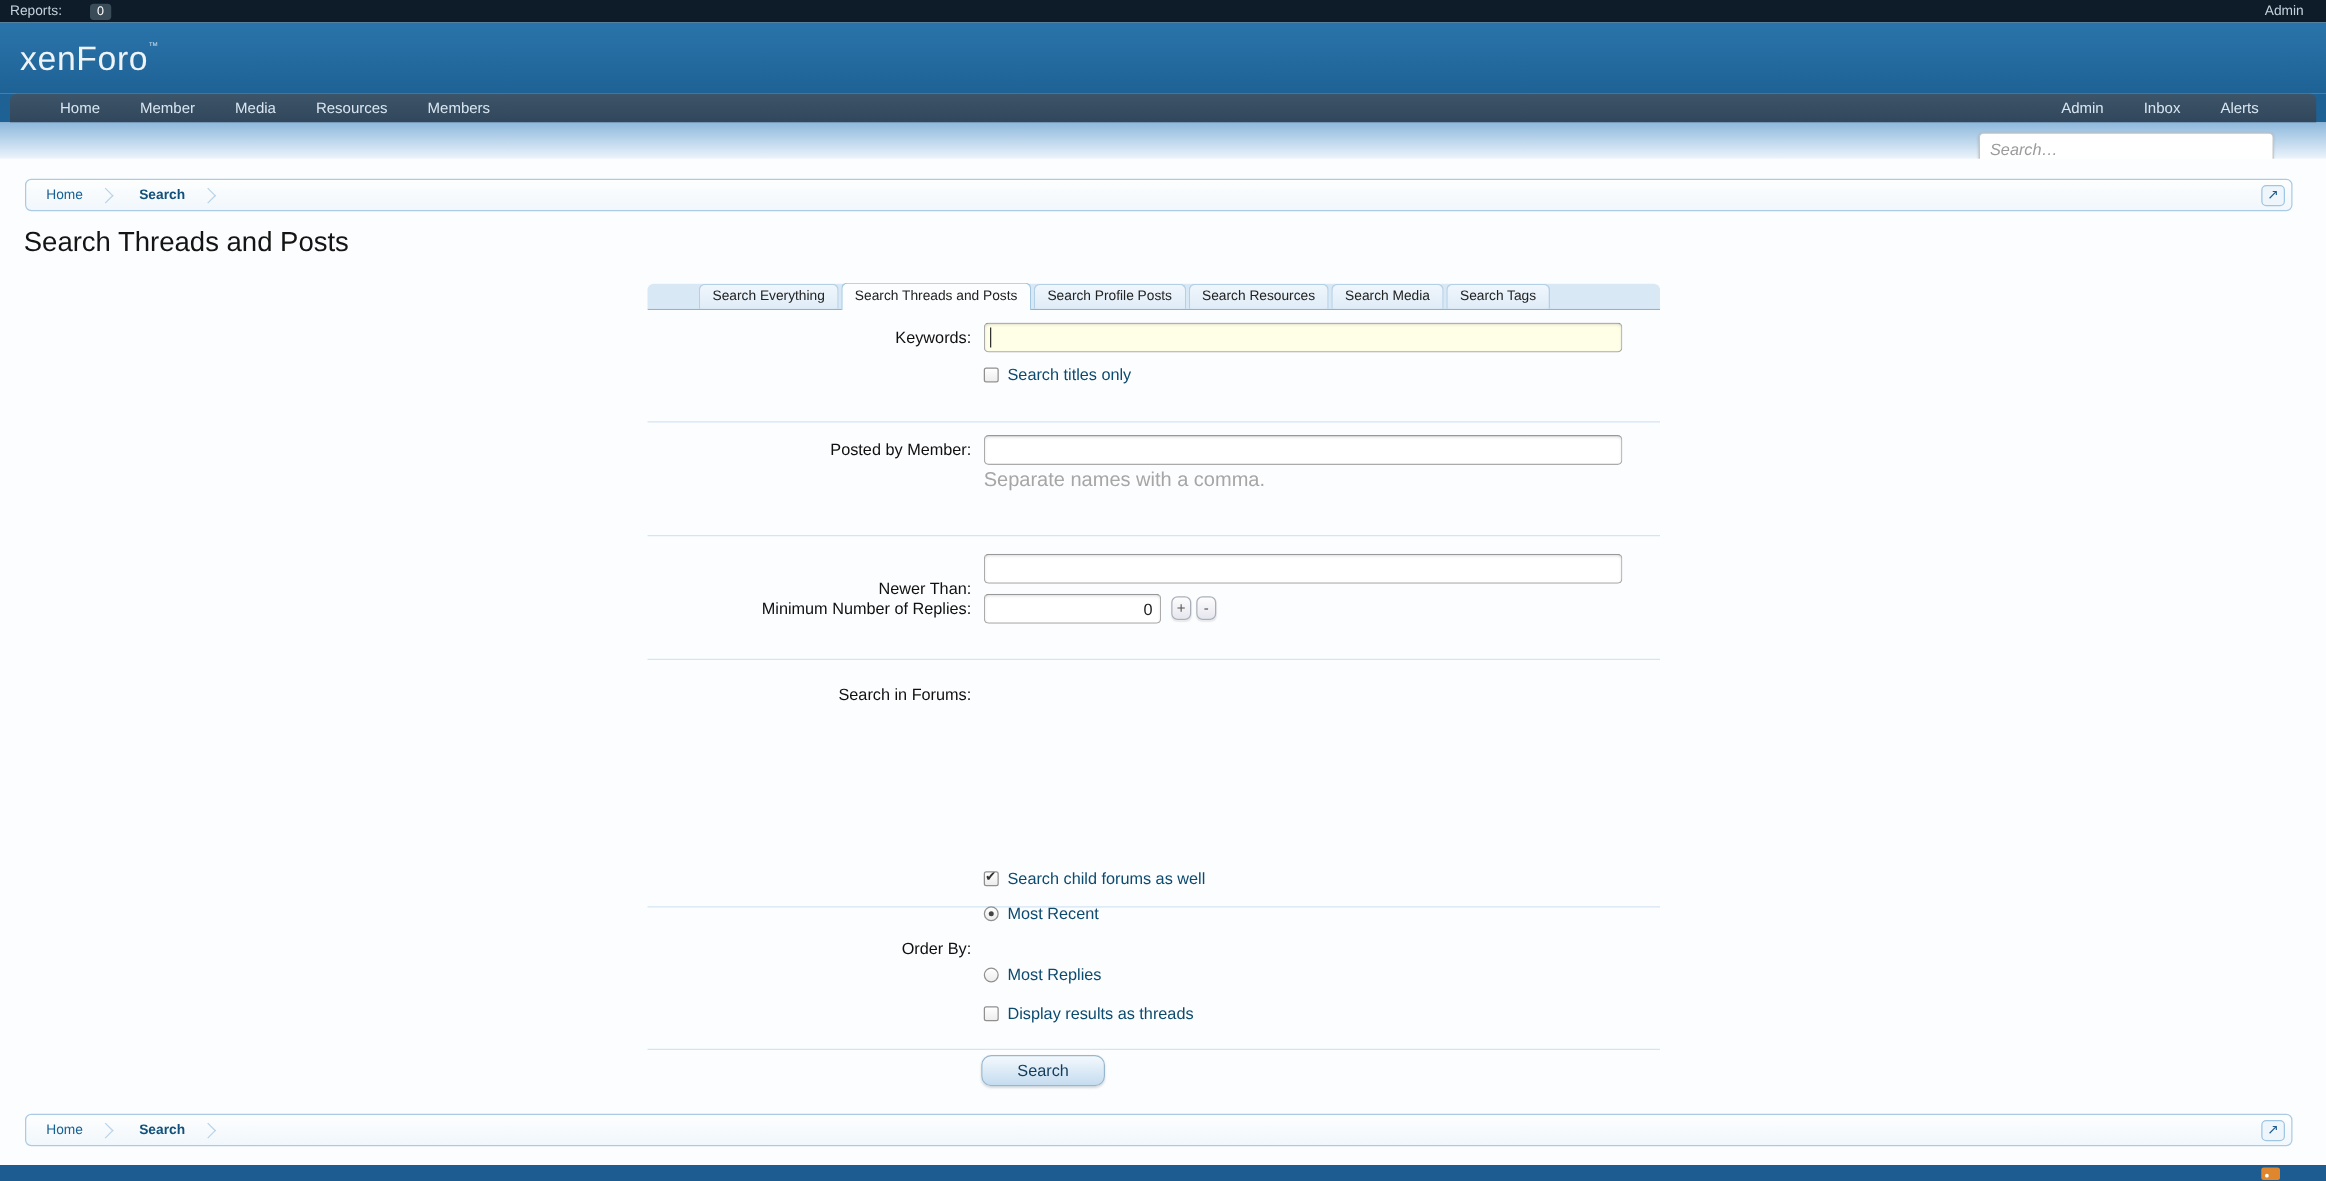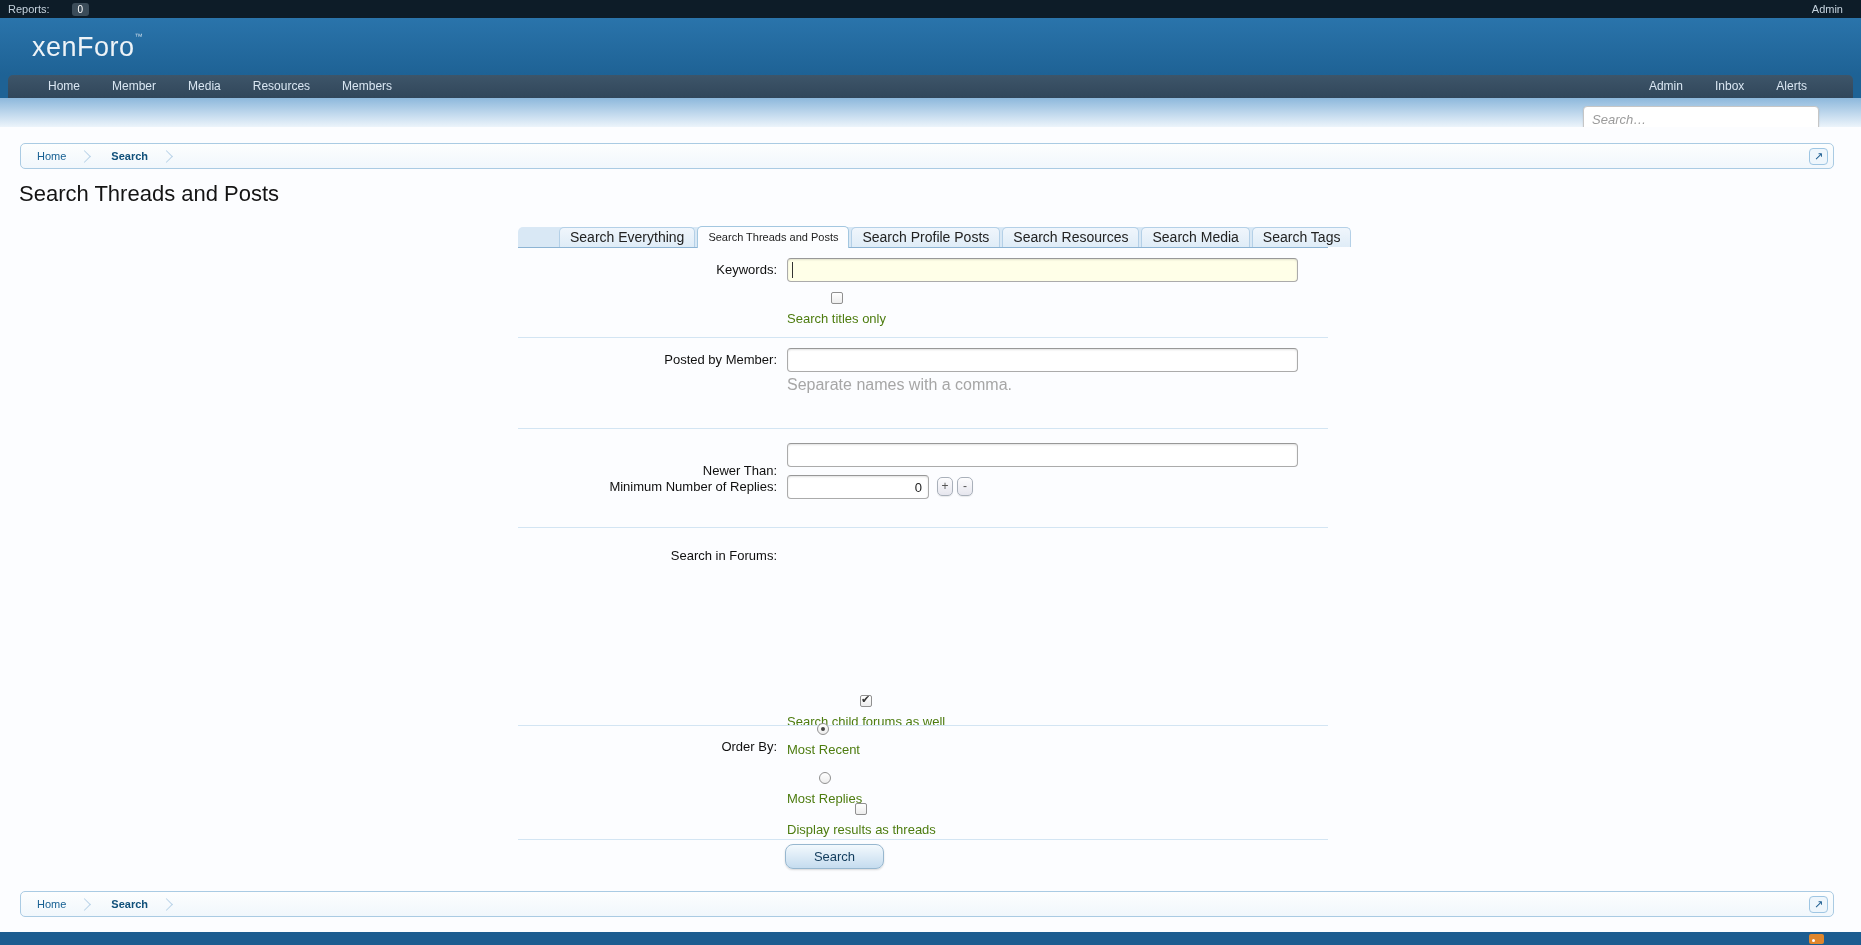--- a/index.html
+++ b/index.html
@@ -10,21 +10,21 @@
   
   .modbar { height:18px; background:#0d1c28; display:flex; align-items:center; justify-content:space-between; padding:0 18px 0 8px; }
   .modbar-left { display:flex; align-items:center; gap:22px; }
   .modbar-label { color:#c5d2dd; font-size:11px; cursor:pointer; }
   .modbar-badge { background:#3b4c59; color:#ffffff; font-size:10px; line-height:13px; padding:0 6px; border-radius:3px; cursor:pointer; }
   .modbar-user { color:#c5d2dd; font-size:11px; cursor:pointer; }
 
   
   .header { height:57px; background:linear-gradient(#2a74ab,#1e6295); position:relative; }
   .logo { position:absolute; left:16px; top:14px; color:#ffffff; font-size:27px; letter-spacing:0.5px; cursor:pointer; }
-  .logo .xen { opacity:0.92;margin-left:16px; }
+  .logo .xen { opacity:0.92; }
   .logo .tm { font-size:8px; vertical-align:top; opacity:0.7; }
 
   
   .navwrap { height:23px; background:#1e6295; }
   .navbar { height:23px; margin:0 8px; background:linear-gradient(#3d5569,#31465a); border-radius:5px 5px 0 0; display:flex; justify-content:space-between; align-items:center; }
   .nav-left { display:flex; padding-left:24px; }
   .nav-right { display:flex; padding-right:30px; }
   .navlink { color:#d9e6f2; font-size:12px; line-height:23px; padding:0 16px; cursor:pointer; white-space:nowrap; }
 
   
@@ -44,31 +44,31 @@
   .crumb-item.current { font-weight:bold; color:#10507a; }
   .crumb-sep { width:9px; height:9px; border-top:1px solid #b9d3e8; border-right:1px solid #b9d3e8; transform:rotate(45deg); margin:0 6px 0 10px; }
   .jump-btn { position:absolute; right:5px; top:4px; width:19px; height:17px; border:1px solid #9fc6e3; border-radius:4px; background:#eef6fc; color:#1d5d90; font-size:11px; line-height:15px; text-align:center; cursor:pointer; }
 
   .page-title { position:absolute; left:19px; top:54px; font-size:22px; color:#141414; }
 
   
   .form { position:absolute; left:518px; top:100px; width:810px; height:650px; }
 
   .tabstrip { position:absolute; left:0; top:0; width:810px; height:21px; background:#d9e8f5; border-bottom:1px solid #8db4d4; border-radius:5px 5px 0 0; display:flex; align-items:flex-end; padding-left:41px; }
-  .tab { height:20px; line-height:19px; font-size:14px; color:#222; padding:0 10px; background:linear-gradient(#f0f6fc,#dfecf7); border:1px solid #b4d0e7; border-bottom:none; border-radius:5px 5px 0 0; margin-right:2px; cursor:pointer; white-space:nowrap; }
+  .tab { height:20px; line-height:19px; font-size:11px; color:#222; padding:0 10px; background:linear-gradient(#f0f6fc,#dfecf7); border:1px solid #b4d0e7; border-bottom:none; border-radius:5px 5px 0 0; margin-right:2px; cursor:pointer; white-space:nowrap; }
   .tab.active { height:22px; line-height:21px; background:#fcfdff; border-color:#a3c7e0; margin-bottom:-1px; position:relative; z-index:2; font-size:11px; }
 
   .lbl { position:absolute; left:0; width:259px; text-align:right; font-size:13px; color:#101010; }
   .txt { position:absolute; height:24px; border:1px solid #ababab; border-top-color:#989898; border-radius:4px; background:#ffffff; box-shadow:inset 0 1px 2px rgba(0,0,0,0.12); font-size:13px; padding:0 6px; font-family:"Liberation Sans","DejaVu Sans",sans-serif; color:#222; }
   .txt.yellow { background:#ffffe8; }
   .caret { position:absolute; left:274px; top:35px; width:1px; height:16px; background:#333; }
   .divider { position:absolute; left:0; width:810px; height:1px; background:#d3e5f3; }
   .hint { position:absolute; left:269px; font-size:16px; color:#a6a6a6; }
 
-  .ctrl-row { position:absolute; left:269px; display:flex; align-items:center; gap:7px; font-size:13px; color:#4d7c0f;flex-direction:column; }
+  .ctrl-row { position:absolute; left:269px; display:flex; align-items:center; gap:7px; font-size:13px; color:#0c4a6e; }
   .cb { width:12px; height:12px; border:1px solid #909090; border-radius:2px; background:linear-gradient(#ffffff,#ededed); position:relative; cursor:pointer; flex:0 0 auto; }
   .cb.checked::after { content:"✔"; position:absolute; left:0px; top:-3px; font-size:11px; color:#333; }
   .radio { width:12px; height:12px; border:1px solid #909090; border-radius:50%; background:linear-gradient(#ffffff,#ededed); position:relative; cursor:pointer; flex:0 0 auto; }
   .radio.selected::after { content:""; position:absolute; left:3px; top:3px; width:4px; height:4px; border-radius:50%; background:#444; }
 
   .stepper-btn { position:absolute; width:16px; height:19px; border:1px solid #a9b0ba; border-radius:5px; background:linear-gradient(#fdfdfe,#e6e6ee); color:#555; font-size:12px; line-height:16px; text-align:center; cursor:pointer; box-shadow:0 1px 1px rgba(0,0,0,0.08); }
 
   
   .listbox { position:absolute; left:267px; top:318px; width:108px; height:120px; border:1px solid #ababab; border-radius:2px; background:#ffffff; font-size:12px; overflow:hidden; cursor:pointer; }
   .opt { height:15px; line-height:15px; padding-left:4px; white-space:nowrap; color:#111; }
@@ -176,21 +176,21 @@
 
       <div class="lbl" style="top:321px; line-height:15px;">Search in Forums:</div>
 
       <div class="ctrl-row" style="top:456px;margin-top:12px;">
         <span class="cb checked"></span>
         <span>Search child forums as well</span>
       </div>
 
       <div class="divider" style="top:498px;"></div>
 
-      <div class="lbl" style="top:512px; line-height:15px;text-align:right;">Order By:</div>
+      <div class="lbl" style="top:524px; line-height:15px;text-align:right;">Order By:</div>
       <div class="ctrl-row" style="top:496px;">
         <span class="radio selected"></span>
         <span>Most Recent</span>
       </div>
       <div class="ctrl-row" style="top:545px;">
         <span class="radio"></span>
         <span>Most Replies</span>
       </div>
 
       <div class="ctrl-row" style="top:576px;">

